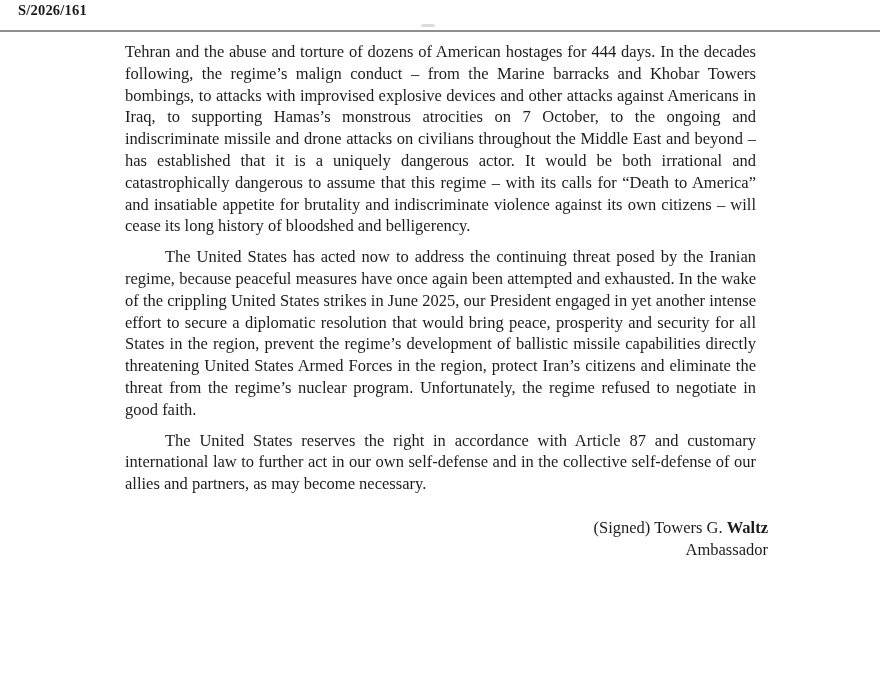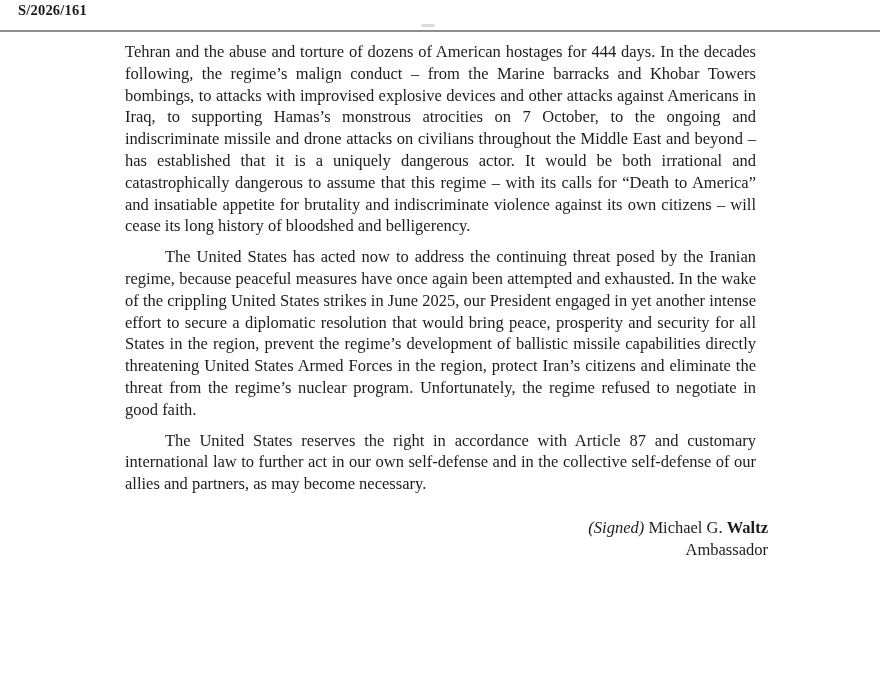--- a/index.html
+++ b/index.html
@@ -61,21 +61,20 @@
   }
   .signature {
     margin-top: 22px;
     text-align: right;
     line-height: 22.4px;
   }
   .signature .sig-surname {
     font-weight: bold;
   }
   .signature .sig-signed {
-    font-style: italic;
   }
 </style>
 </head>
 <body>
 
 <div class="page">
 
   <div class="doc-symbol">S/2026/161</div>
 
   <div class="scan-artifact"></div>
@@ -87,21 +86,21 @@
     <p class="no-indent">Tehran and the abuse and torture of dozens of American hostages for 444 days. In the decades following, the regime’s malign conduct – from the Marine barracks and Khobar Towers bombings, to attacks with improvised explosive devices and other attacks against Americans in Iraq, to supporting Hamas’s monstrous atrocities on 7 October, to the ongoing and indiscriminate missile and drone attacks on civilians throughout the Middle East and beyond – has established that it is a uniquely dangerous actor. It would be both irrational and catastrophically dangerous to assume that this regime – with its calls for “Death to America” and insatiable appetite for brutality and indiscriminate violence against its own citizens – will cease its long history of bloodshed and belligerency.</p>
 
     <p>The United States has acted now to address the continuing threat posed by the Iranian regime, because peaceful measures have once again been attempted and exhausted. In the wake of the crippling United States strikes in June 2025, our President engaged in yet another intense effort to secure a diplomatic resolution that would bring peace, prosperity and security for all States in the region, prevent the regime’s development of ballistic missile capabilities directly threatening United States Armed Forces in the region, protect Iran’s citizens and eliminate the threat from the regime’s nuclear program. Unfortunately, the regime refused to negotiate in good faith.</p>
 
     <p>The United States reserves the right in accordance with Article 87 and customary international law to further act in our own self-defense and in the collective self-defense of our allies and partners, as may become necessary.</p>
 
 
     <div class="signature">
       <div class="sig-line">
         <span class="sig-signed">(Signed)</span>
-        <span>Michael G.</span>
+        <span>Towers G.</span>
         <span class="sig-surname">Waltz</span>
       </div>
       <div class="sig-line">Ambassador</div>
     </div>
 
   </main>
 
 </div>
 
 </body></html>

